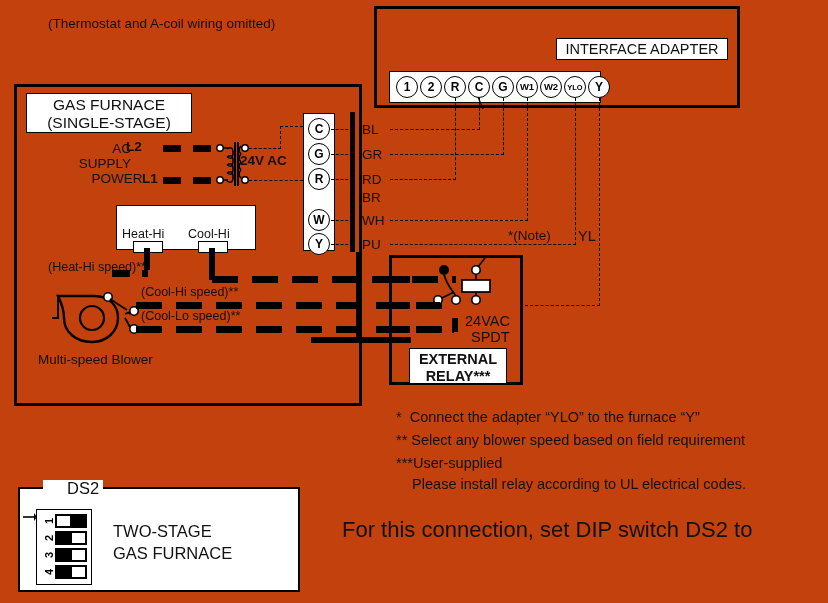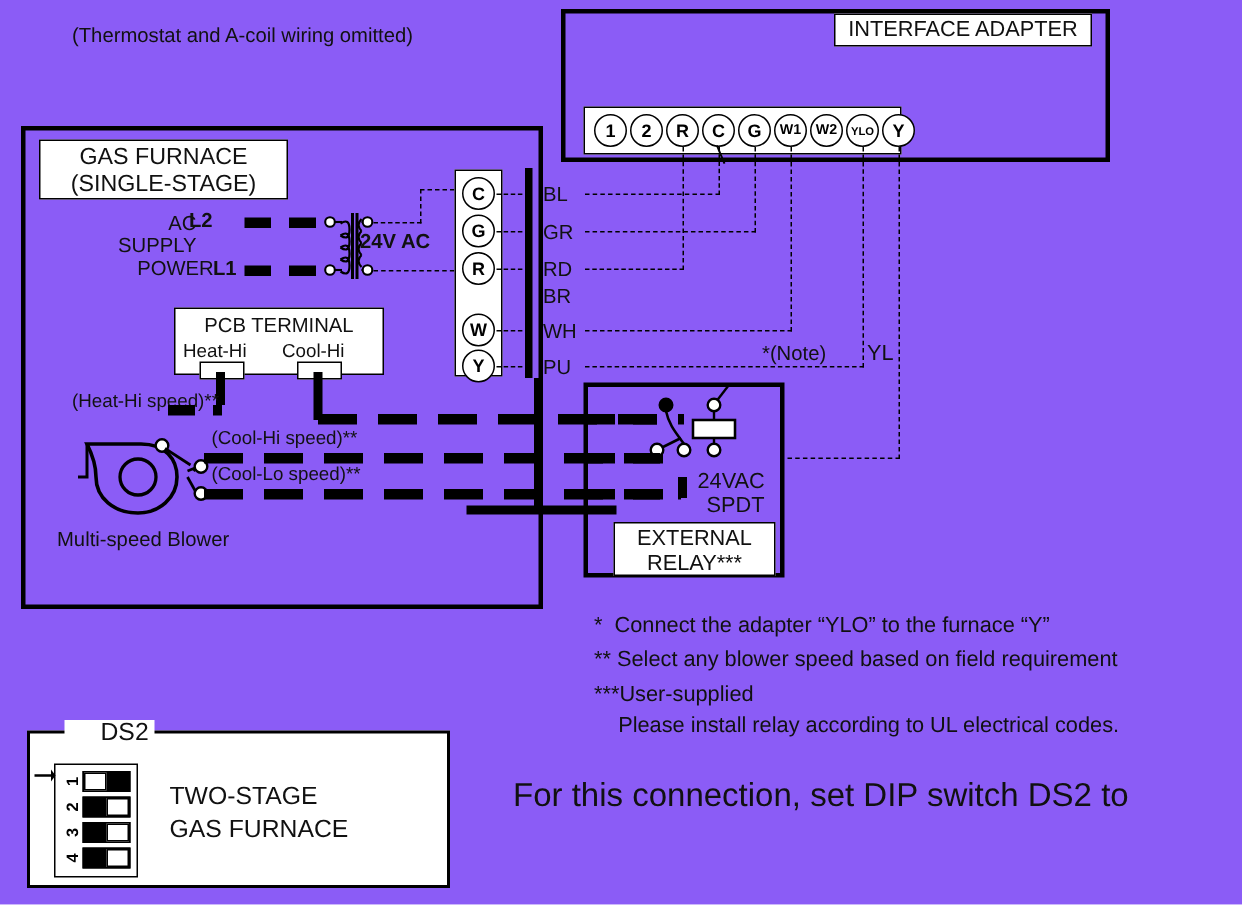--- a/index.html
+++ b/index.html
@@ -9,21 +9,21 @@
     background: #ffffff;
   }
   body {
     font-family: "Liberation Sans", sans-serif;
     color: #111111;
   }
   #page {
     position: relative;
     width: 828px;
     height: 603px;
-    background: #8b5cf6;
+    background: #c2410c;
     overflow: hidden;
   }
   .abs { position: absolute; }
 
   
   .txt {
     position: absolute;
     white-space: pre;
     line-height: 1.12;
     color: #111;
@@ -130,21 +130,21 @@
 </style>
 </head>
 <body>
 
 <div id="page">
 
   <div class="txt t13" style="left:48px; top:16px;">(Thermostat and A-coil wiring omitted)</div>
 
   <div class="box" style="left:374px; top:6px; width:366px; height:102px;"></div>
 
-  <div class="labelbox t14" style="left:556px; top:9px; width:172px; height:22px;">INTERFACE ADAPTER</div>
+  <div class="labelbox t14" style="left:556px; top:38px; width:172px; height:22px;">INTERFACE ADAPTER</div>
 
   <div class="thinbox" style="left:389px; top:71px; width:212px; height:32px;"></div>
 
   <div class="term" style="left:396px; top:76px; width:22px; height:22px; font-size:12px; line-height:20px;">1</div>
   <div class="term" style="left:420px; top:76px; width:22px; height:22px; font-size:12px; line-height:20px;">2</div>
   <div class="term" style="left:444px; top:76px; width:22px; height:22px; font-size:12px; line-height:20px;">R</div>
   <div class="term" style="left:468px; top:76px; width:22px; height:22px; font-size:12px; line-height:20px;">C</div>
   <div class="term" style="left:492px; top:76px; width:22px; height:22px; font-size:12px; line-height:20px;">G</div>
   <div class="term" style="left:516px; top:76px; width:22px; height:22px; font-size:9.5px; line-height:20px;">W1</div>
   <div class="term" style="left:540px; top:76px; width:22px; height:22px; font-size:9.5px; line-height:20px;">W2</div>
@@ -244,21 +244,20 @@
   <div class="dh" style="left:390px; top:244px; width:186px;"></div>
   <div class="dv" style="left:575px; top:98px;  height:147px;"></div>
 
   <div class="dv" style="left:599px; top:98px; height:208px;"></div>
   <div class="dh" style="left:525px; top:305px; width:75px;"></div>
 
   <div class="txt t13" style="left:508px; top:228px;">*(Note)</div>
   <div class="txt t14" style="left:578px; top:228px;">YL</div>
 
   <div class="thinbox" style="left:116px; top:205px; width:140px; height:45px;"></div>
-  <div class="txt t13" style="left:116px; top:209px; width:140px; text-align:center;">PCB TERMINAL</div>
   <div class="txt t12" style="left:122px; top:227px;">Heat-Hi</div>
   <div class="txt t12" style="left:188px; top:227px;">Cool-Hi</div>
 
   <div class="thinbox" style="left:133px; top:241px; width:30px; height:12px;"></div>
   <div class="thinbox" style="left:198px; top:241px; width:30px; height:12px;"></div>
 
   <div class="heavy-solid" style="left:144px; top:248px; width:6px; height:22px;"></div>
   <div class="heavy-solid" style="left:209px; top:248px; width:6px; height:32px;"></div>
 
   <svg class="abs" style="left:50px; top:288px;" width="86" height="62">
@@ -317,21 +316,21 @@
     <rect x="30" y="22" width="28" height="12" fill="#fff" stroke="#000" stroke-width="1.7"></rect>
     <line x1="44" y1="16" x2="44" y2="22" stroke="#000" stroke-width="1.6"></line>
     <line x1="44" y1="34" x2="44" y2="38" stroke="#000" stroke-width="1.6"></line>
 
     <line x1="46" y1="9" x2="56" y2="-4" stroke="#000" stroke-width="1.6"></line>
   </svg>
 
   <div class="txt t14" style="left:465px; top:313px;">24VAC</div>
   <div class="txt t14" style="left:471px; top:329px;">SPDT</div>
 
-  <div class="labelbox t14" style="left:409px; top:348px; width:108px; height:36px;">
+  <div class="labelbox t14" style="left:409px; top:348px; width:98px; height:36px;font-weight:bold;">
     <div>EXTERNAL</div>
     <div>RELAY***</div>
   </div>
 
   <div class="heavy-dash short" style="left:392px; top:276px; width:46px;"></div>
   <div class="heavy-dash short" style="left:392px; top:302px; width:48px;"></div>
   <div class="heavy-dash short" style="left:392px; top:326px; width:62px;"></div>
   <div class="heavy-solid" style="left:452px; top:318px; width:6px; height:14px;"></div>
 
   <div class="heavy-solid" style="left:311px; top:337px; width:100px; height:6px;"></div>

